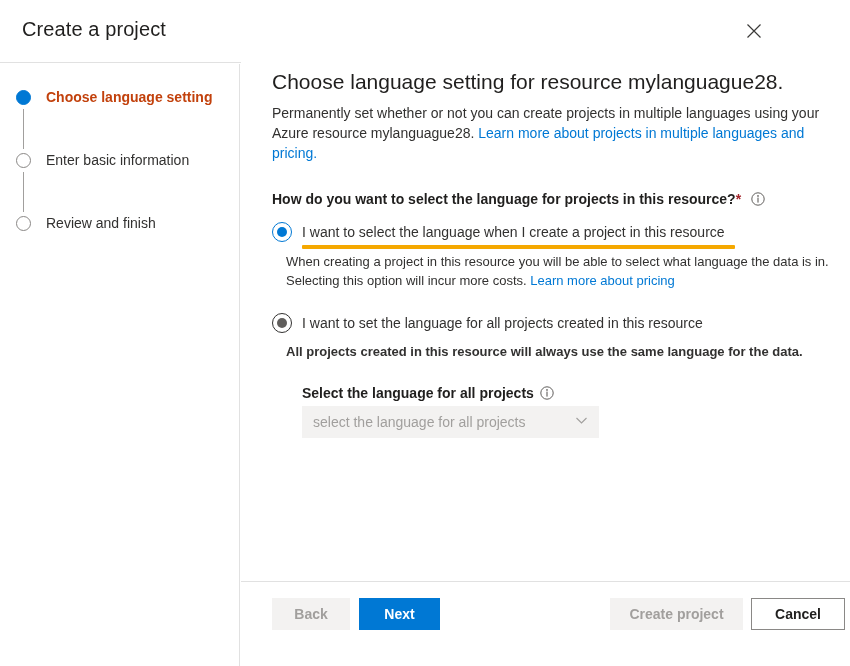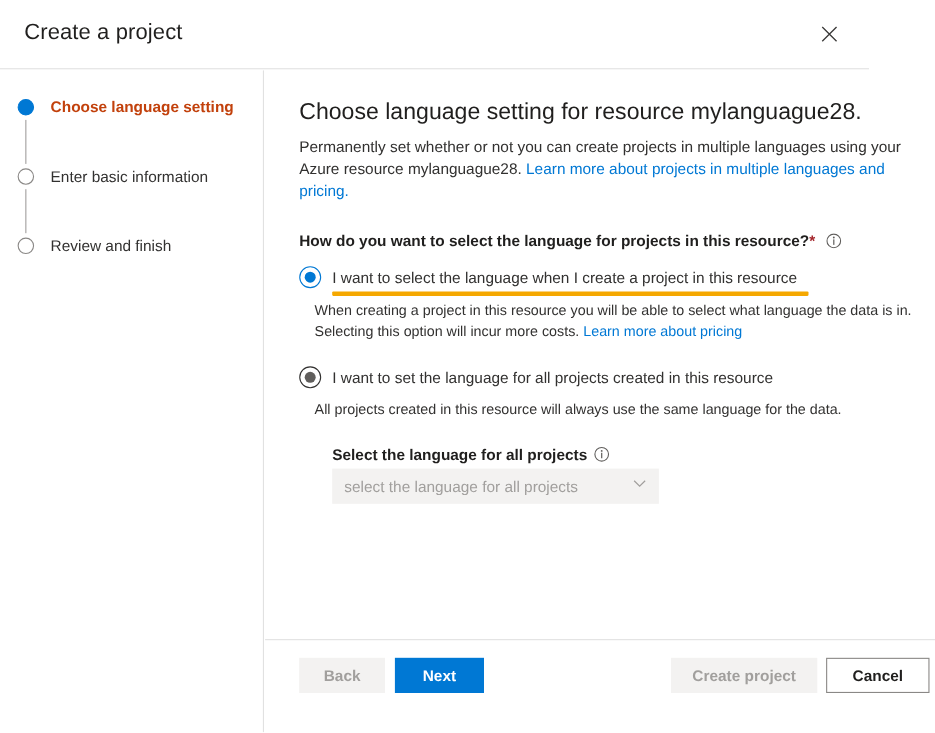--- a/index.html
+++ b/index.html
@@ -97,21 +97,21 @@
     left: 23px;
     width: 1px;
     background: #a19f9d;
   }
   .conn-0 { top: 45px; height: 40px; }
   .conn-1 { top: 108px; height: 40px; }
 
   
   .content {
     position: absolute;
-    left: 241px; top: 72px;
+    left: 241px; top: 52px;
     width: 609px;
     height: 516px;
     background: #ffffff;
     padding: 16px 18px 0 31px;
     overflow: hidden;
   }
   .content-title {
     font-size: 21px;
     font-weight: 400;
     color: #201f1e;
@@ -210,21 +210,21 @@
   }
 
   .radio-sub {
     margin-left: 14px;
     margin-top: 10px;
     font-size: 13px;
     line-height: 19px;
     color: #323130;
     max-width: 545px;
   }
-  .radio-sub-2 { margin-top: 9px; }
+  .radio-sub-2 { margin-top: 9px; font-weight: bold; }
 
   
   .field-block { margin-left: 30px; margin-top: 24px; }
   .field-label-row {
     display: flex; align-items: center; gap: 6px;
     margin-bottom: 5px;
   }
   .field-label {
     font-size: 14px; font-weight: 700; color: #201f1e;
   }

